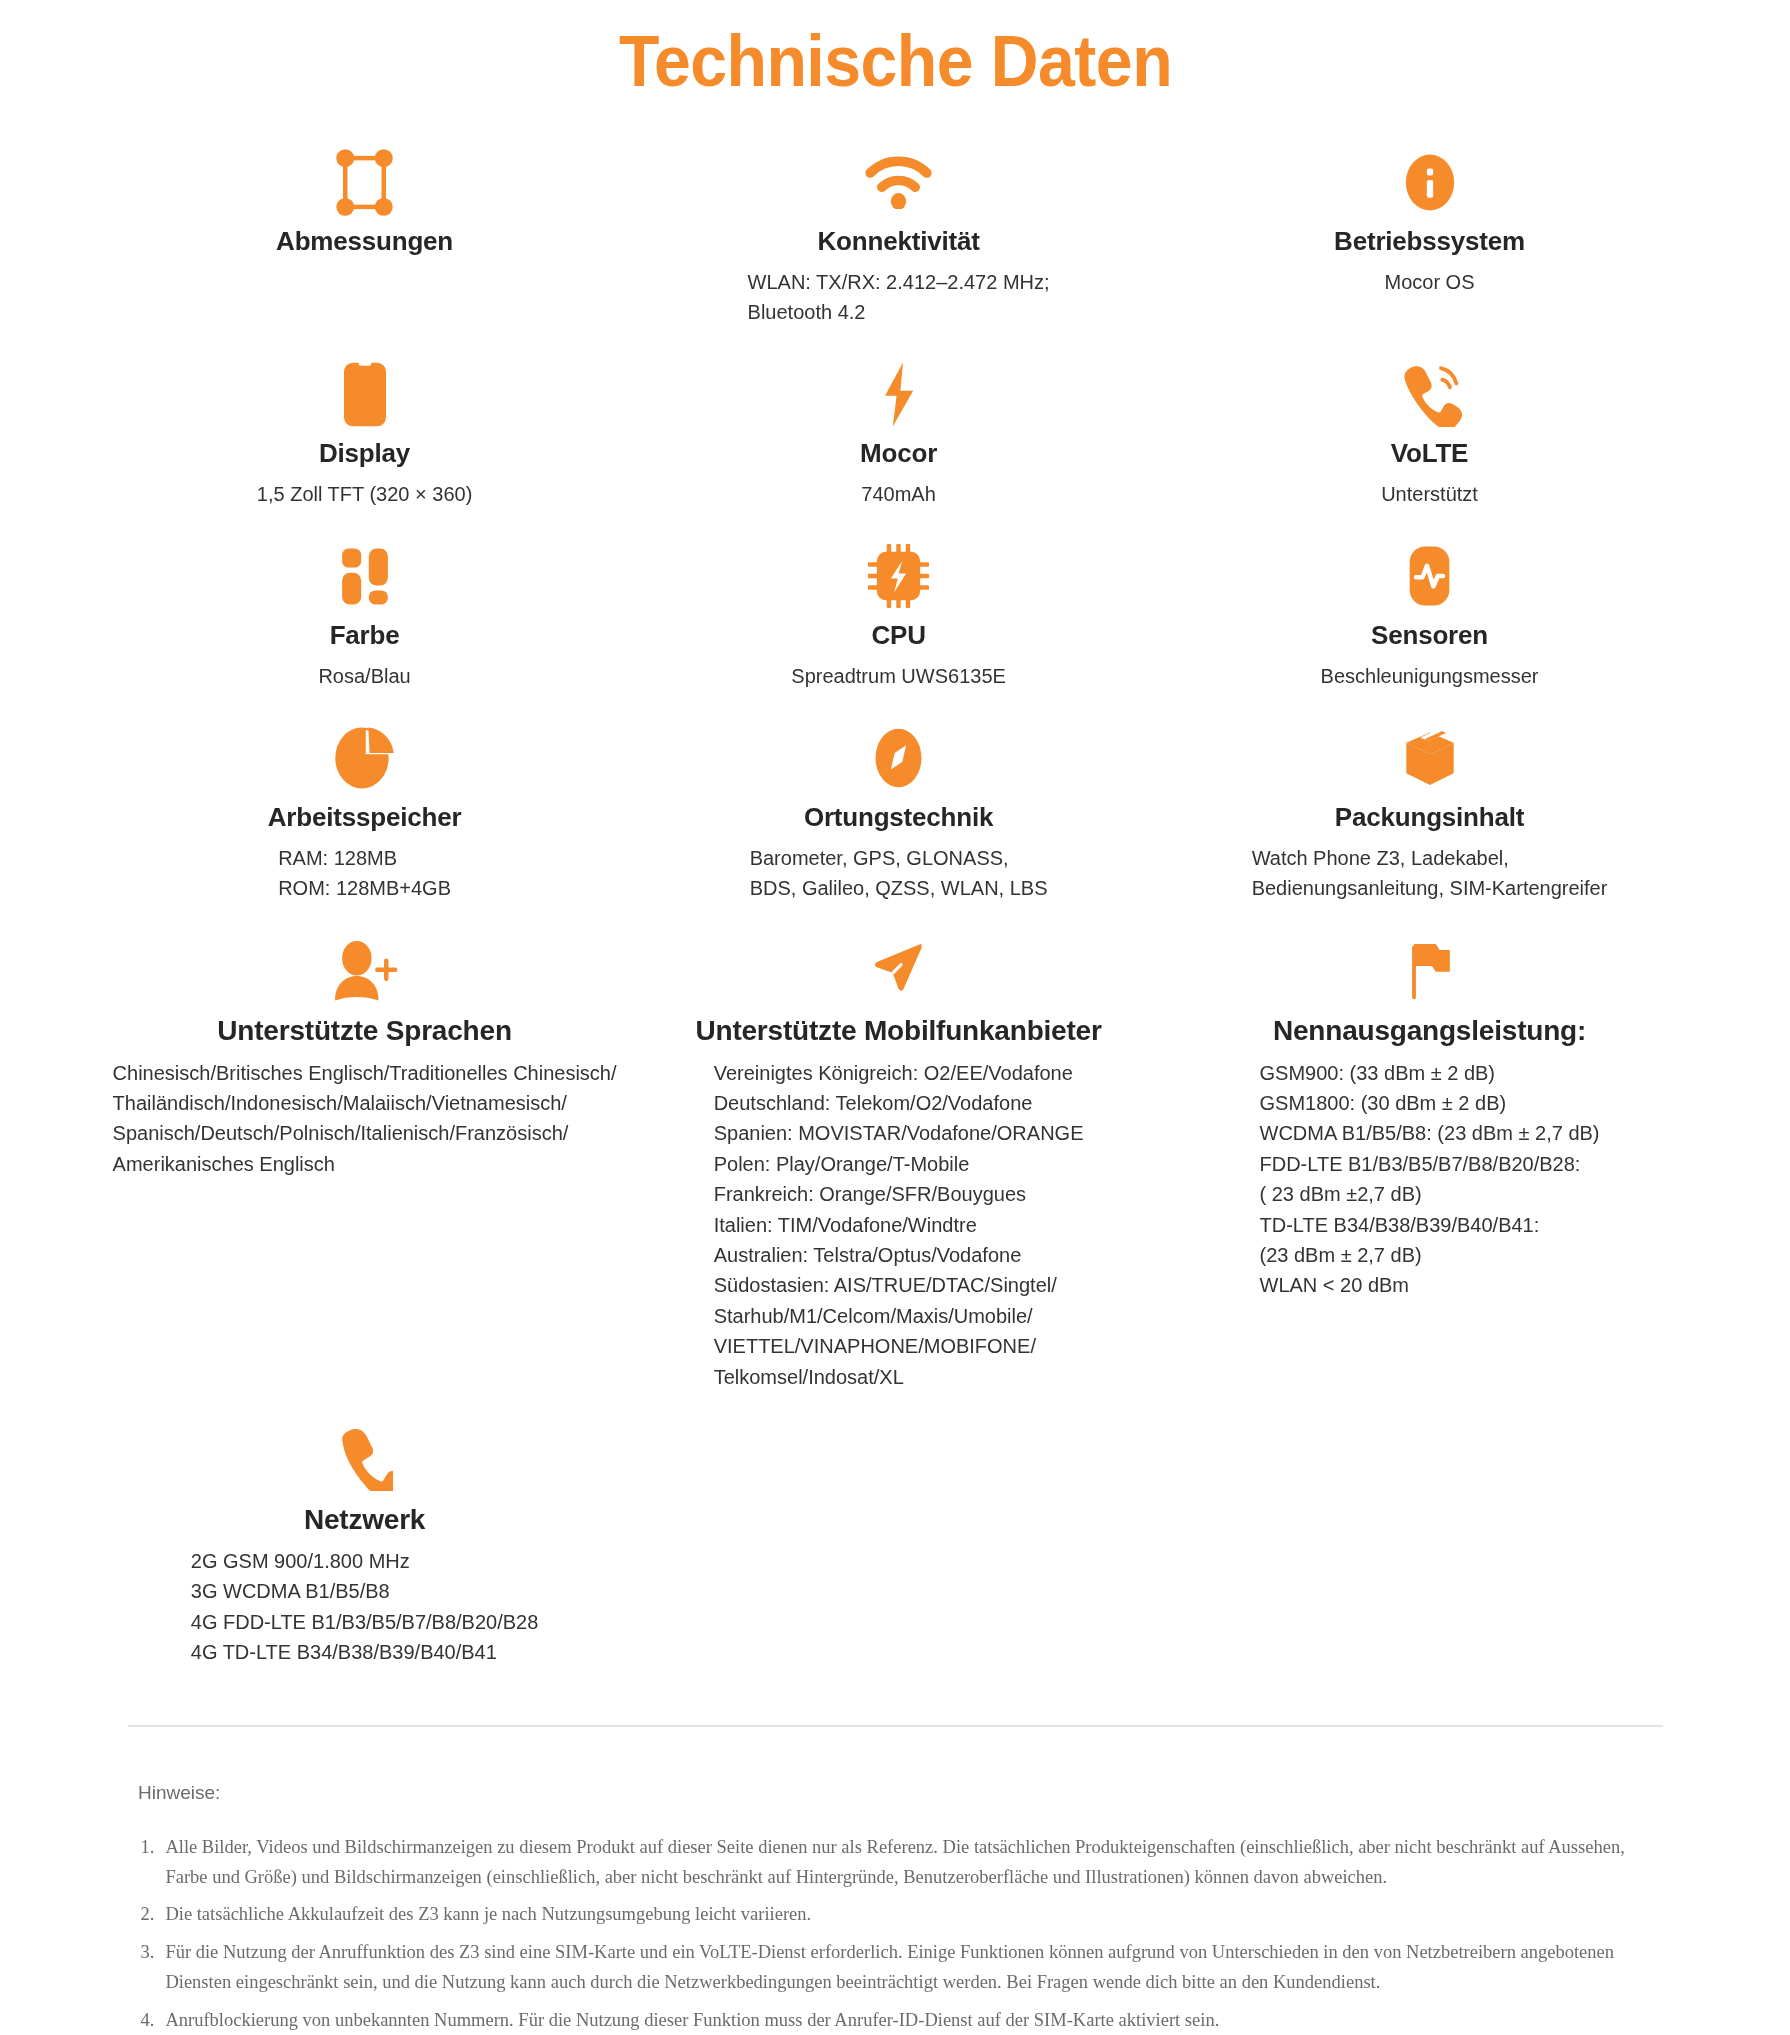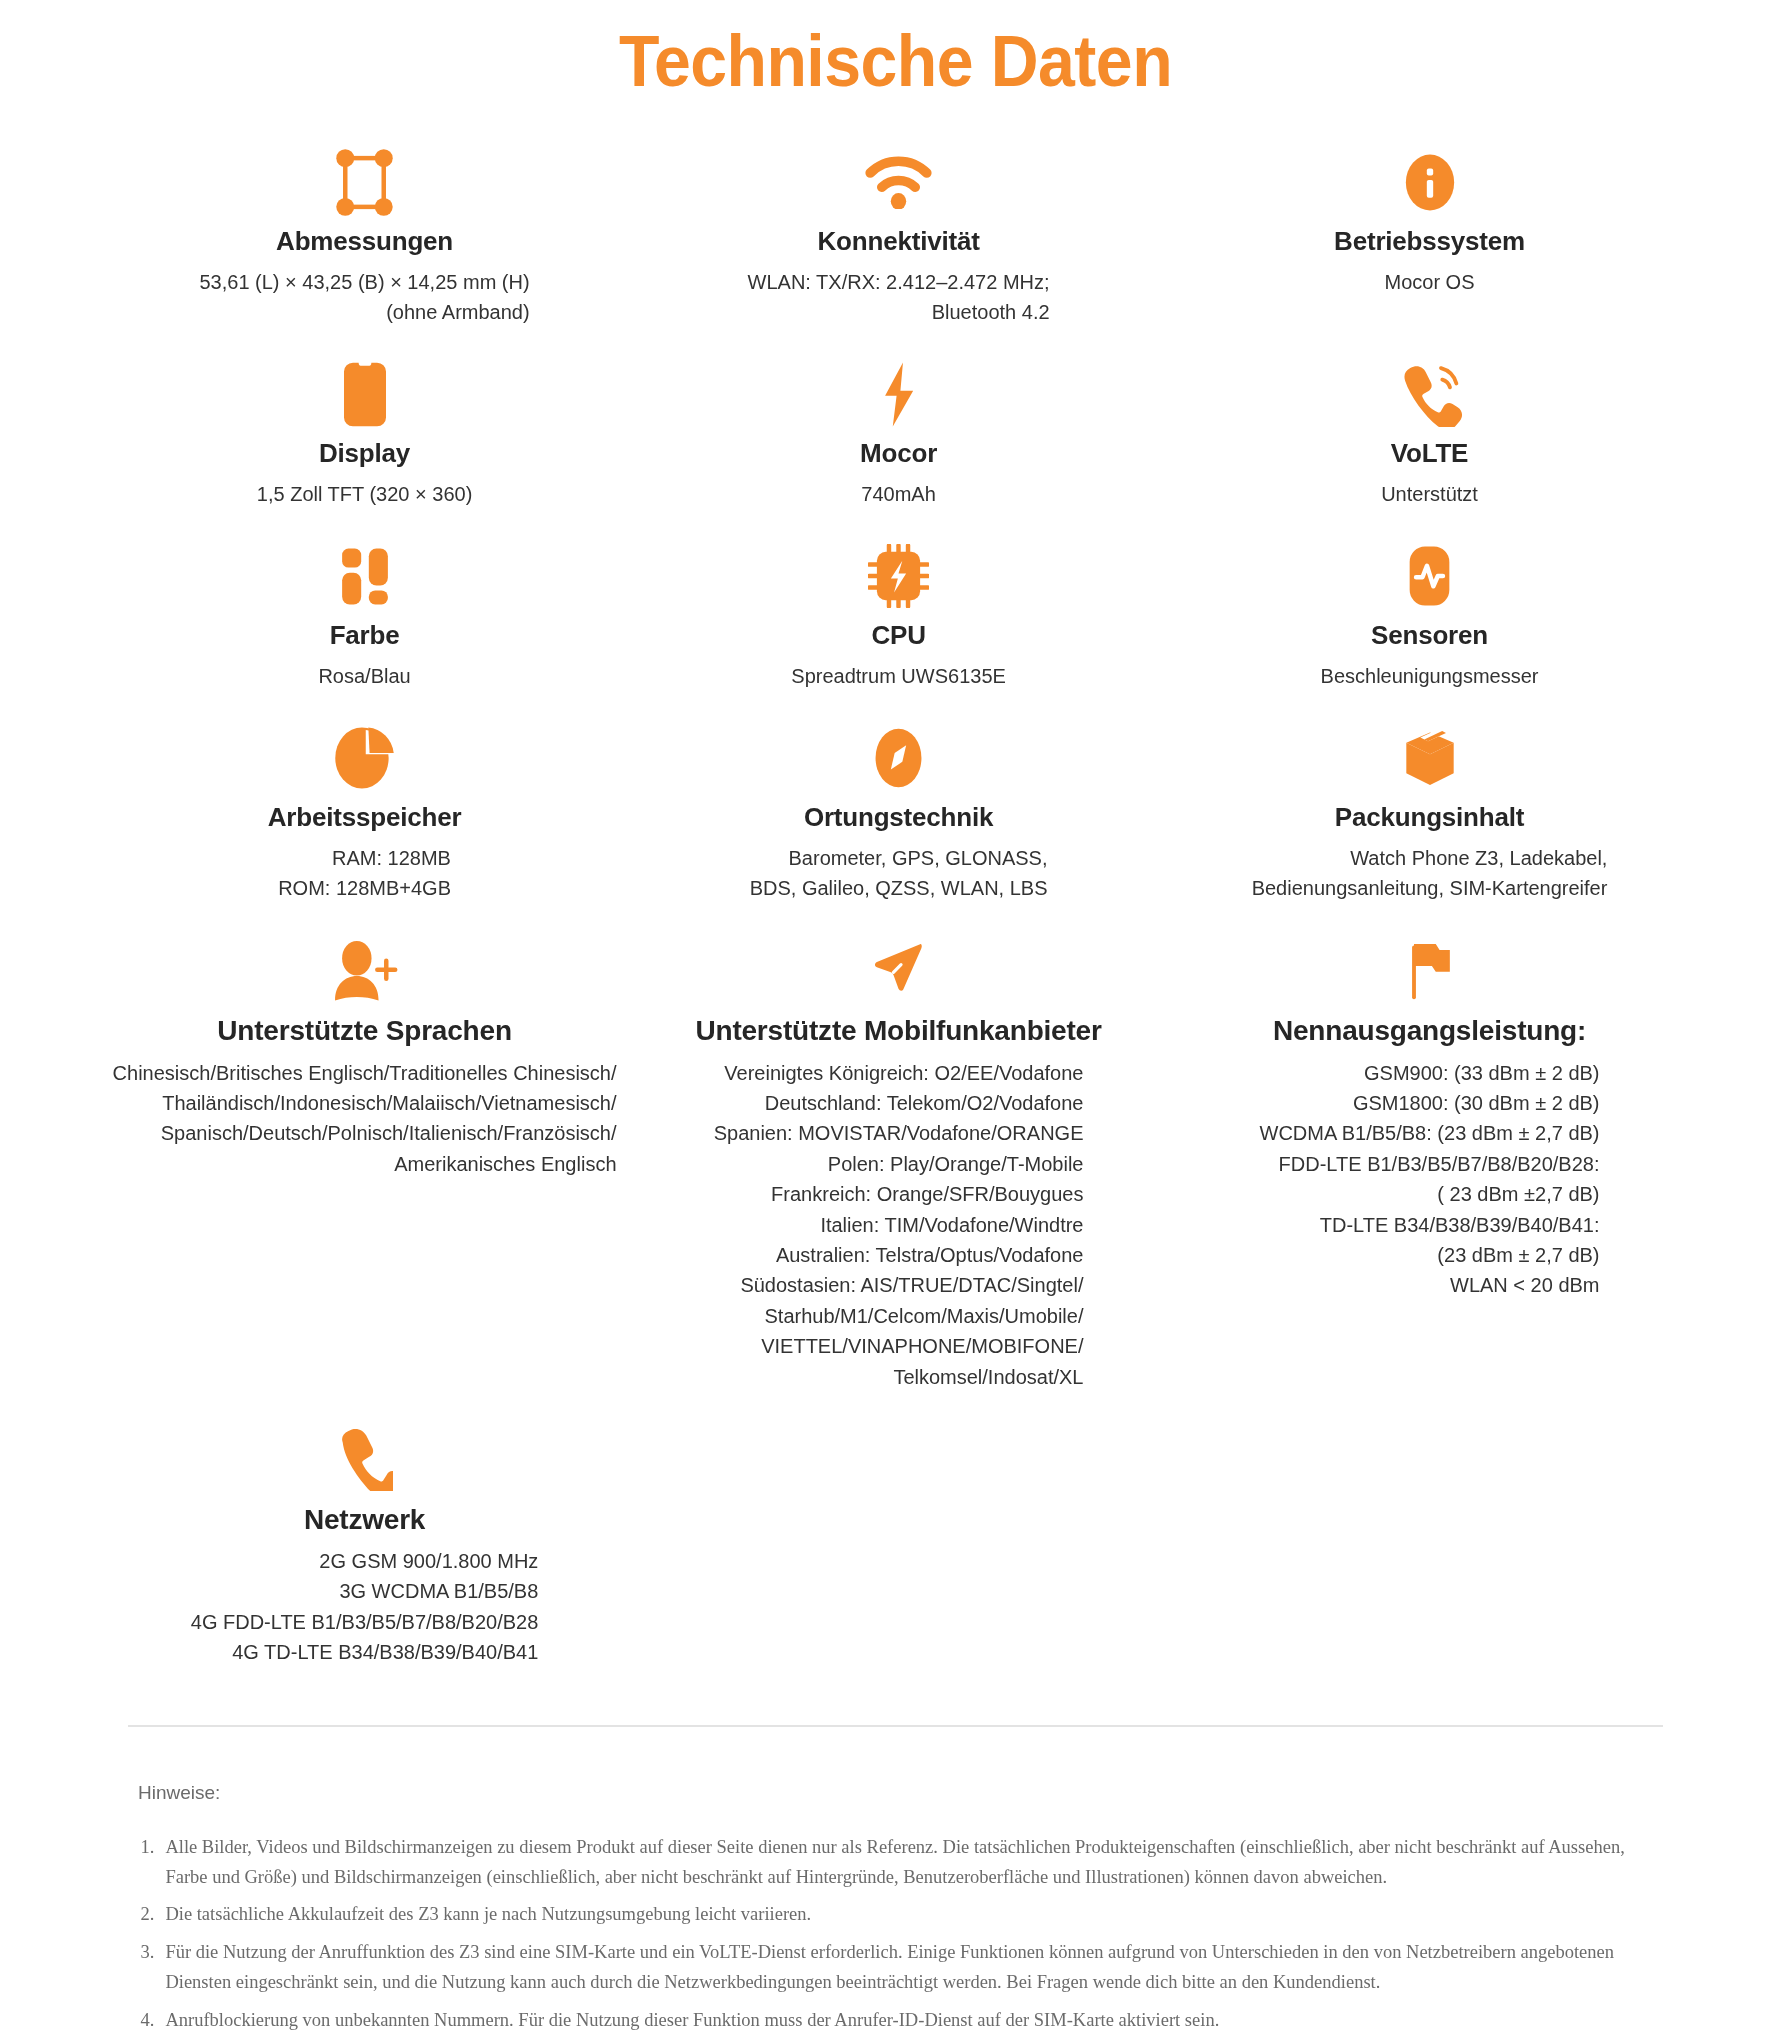--- a/index.html
+++ b/index.html
@@ -33,21 +33,21 @@
 
   
   .spec-grid{
     display:grid;
     grid-template-columns:repeat(3,1fr);
     padding:0 96px;
     align-items:start;
   }
   .spec-cell{
     padding:11.5px 16.6px 22px 16.6px;
-    text-align:right;
+    text-align:left;
     display:flex;
     flex-direction:column;
     align-items:center;
   }
   .icon-wrap{
     height:67px;
     display:flex;
     align-items:center;
     justify-content:center;
     margin-bottom:10.2px;
@@ -116,24 +116,20 @@
       <div class="icon-wrap">
         <svg width="59" height="67" viewBox="0 0 92 104">
           <rect x="16" y="14" width="60" height="76" fill="none" stroke="#F58B2B" stroke-width="7"></rect>
           <circle cx="16" cy="14" r="14" fill="#F58B2B"></circle>
           <circle cx="76" cy="14" r="14" fill="#F58B2B"></circle>
           <circle cx="16" cy="90" r="14" fill="#F58B2B"></circle>
           <circle cx="76" cy="90" r="14" fill="#F58B2B"></circle>
         </svg>
       </div>
       <div class="spec-title">Abmessungen</div>
-      <div class="spec-lines">
-        <div>53,61 (L) × 43,25 (B) × 14,25 mm (H)</div>
-        <div>(ohne Armband)</div>
-      </div>
     </div>
 
     <div class="spec-cell">
       <div class="icon-wrap">
         <svg width="67" height="54" viewBox="0 0 104 84">
           <path d="M8 28 A62 62 0 0 1 96 28" fill="none" stroke="#F58B2B" stroke-width="15" stroke-linecap="round"></path>
           <path d="M26 50 A38 38 0 0 1 78 50" fill="none" stroke="#F58B2B" stroke-width="15" stroke-linecap="round"></path>
           <ellipse cx="52" cy="72" rx="12" ry="13" fill="#F58B2B"></ellipse>
         </svg>
       </div>

